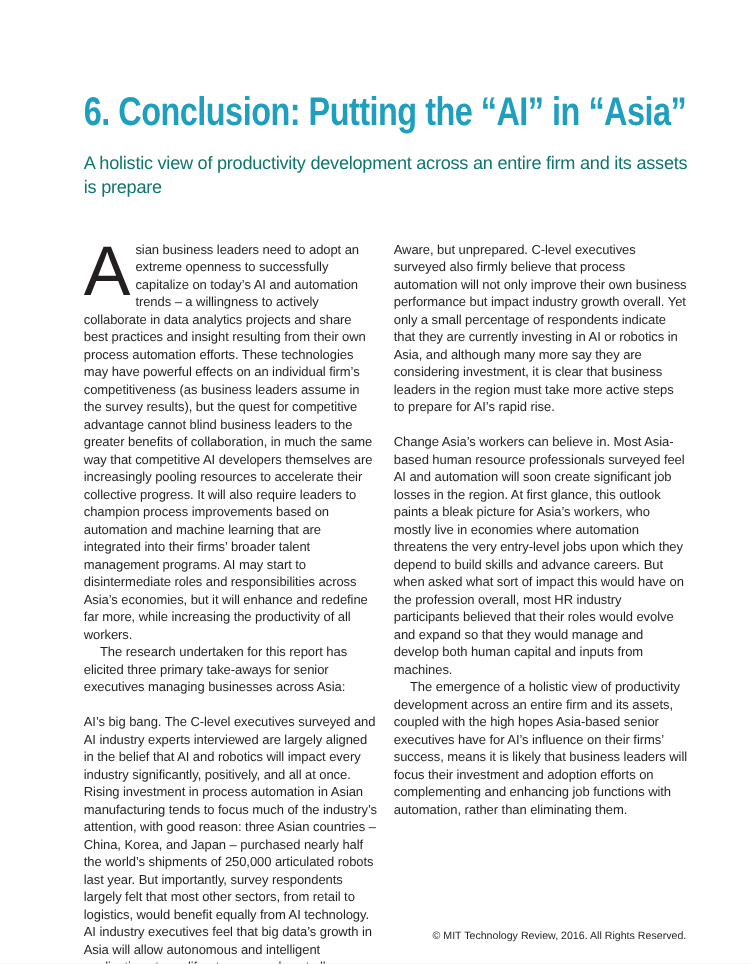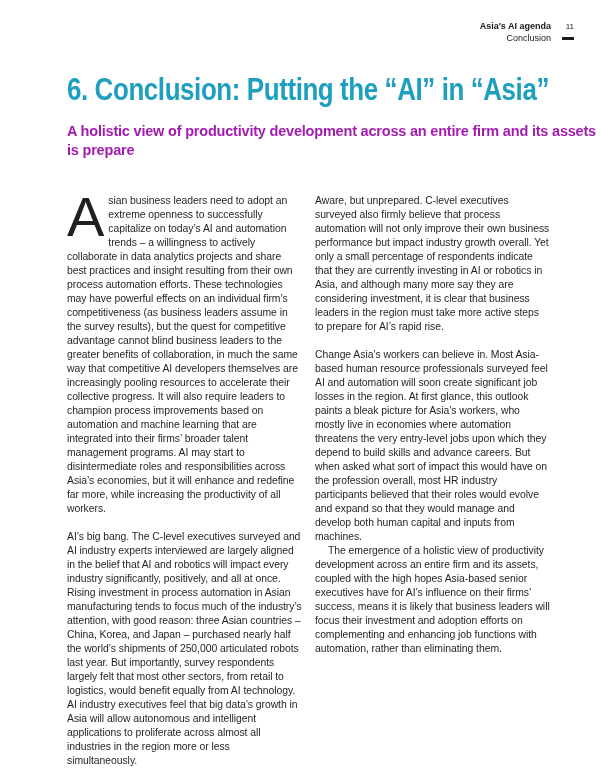--- a/index.html
+++ b/index.html
@@ -56,57 +56,51 @@
   .footer {
     position:absolute; right:51px; bottom:18px;
     font-size:8.5px; color:#231f20;
   }
 </style>
 </head>
 <body>
 
 <div class="page">
 
-  <div class="header">
-    <div class="header-titles">
-      <div class="report-title">Asia's AI agenda</div>
-      <div class="section-title">Conclusion</div>
-    </div>
-    <div class="pagenum-block">
-      <div class="page-number">11</div>
-      <div class="page-dash"></div>
-    </div>
-  </div>
 
   <h1 class="title" style="margin: 0px; color: rgb(30, 159, 191); transform: scaleX(0.810595);">6. Conclusion: Putting the “AI” in “Asia”</h1>
 
-  <div class="subtitle" style="color: #a21caf; font-weight: bold;">
+  <div class="subtitle" style="color: #0f766e;">
     <div>A holistic view of productivity development across an entire firm and its assets</div>
     <div>is prepare</div>
   </div>
 
   <div class="columns">
 
     <div class="col">
       <p>
         <span class="dropcap">A</span><span>sian business leaders need to adopt an extreme openness to successfully capitalize on today’s AI and automation trends – a willingness to actively collaborate in data analytics projects and share best practices and insight resulting from their own process automation efforts. These technologies may have powerful effects on an individual firm’s competitiveness (as business leaders assume in the survey results), but the quest for competitive advantage cannot blind business leaders to the greater benefits of collaboration, in much the same way that competitive AI developers themselves are increasingly pooling resources to accelerate their collective progress. It will also require leaders to champion process improvements based on automation and machine learning that are integrated into their firms’ broader talent management programs. AI may start to disintermediate roles and responsibilities across Asia’s economies, but it will enhance and redefine far more, while increasing the productivity of all workers.</span>
+      </p>
+      <p class="para-indent">
+        <span>The research undertaken for this report has elicited three primary take-aways for senior executives managing businesses across Asia:</span>
       </p>
       <p class="para-gap">
         <span class="lead">AI’s big bang.</span><span> The C-level executives surveyed and AI industry experts interviewed are largely aligned in the belief that AI and robotics will impact every industry significantly, positively, and all at once. Rising investment in process automation in Asian manufacturing tends to focus much of the industry’s attention, with good reason: three Asian countries – China, Korea, and Japan – purchased nearly half the world’s shipments of 250,000 articulated robots last year. But importantly, survey respondents largely felt that most other sectors, from retail to logistics, would benefit equally from AI technology. AI industry executives feel that big data’s growth in Asia will allow autonomous and intelligent applications to proliferate across almost all industries in the region more or less simultaneously.</span>
       </p>
     </div>
 
     <div class="col">
       <p>
         <span class="lead">Aware, but unprepared.</span><span> C-level executives surveyed also firmly believe that process automation will not only improve their own business performance but impact industry growth overall. Yet only a small percentage of respondents indicate that they are currently investing in AI or robotics in Asia, and although many more say they are considering investment, it is clear that business leaders in the region must take more active steps to prepare for AI’s rapid rise.</span>
       </p>
       <p class="para-gap">
         <span class="lead">Change Asia’s workers can believe in.</span><span> Most Asia-based human resource professionals surveyed feel AI and automation will soon create significant job losses in the region. At first glance, this outlook paints a bleak picture for Asia’s workers, who mostly live in economies where automation threatens the very entry-level jobs upon which they depend to build skills and advance careers. But when asked what sort of impact this would have on the profession overall, most HR industry participants believed that their roles would evolve and expand so that they would manage and develop both human capital and inputs from machines.</span>
       </p>
       <p class="para-indent">
         <span>The emergence of a holistic view of productivity development across an entire firm and its assets, coupled with the high hopes Asia-based senior executives have for AI’s influence on their firms’ success, means it is likely that business leaders will focus their investment and adoption efforts on complementing and enhancing job functions with automation, rather than eliminating them.</span>
       </p>
     </div>
 
   </div>
 
+  <div class="footer">© MIT Technology Review, 2016. All Rights Reserved.</div>
 
 </div>
 
 </body></html>

